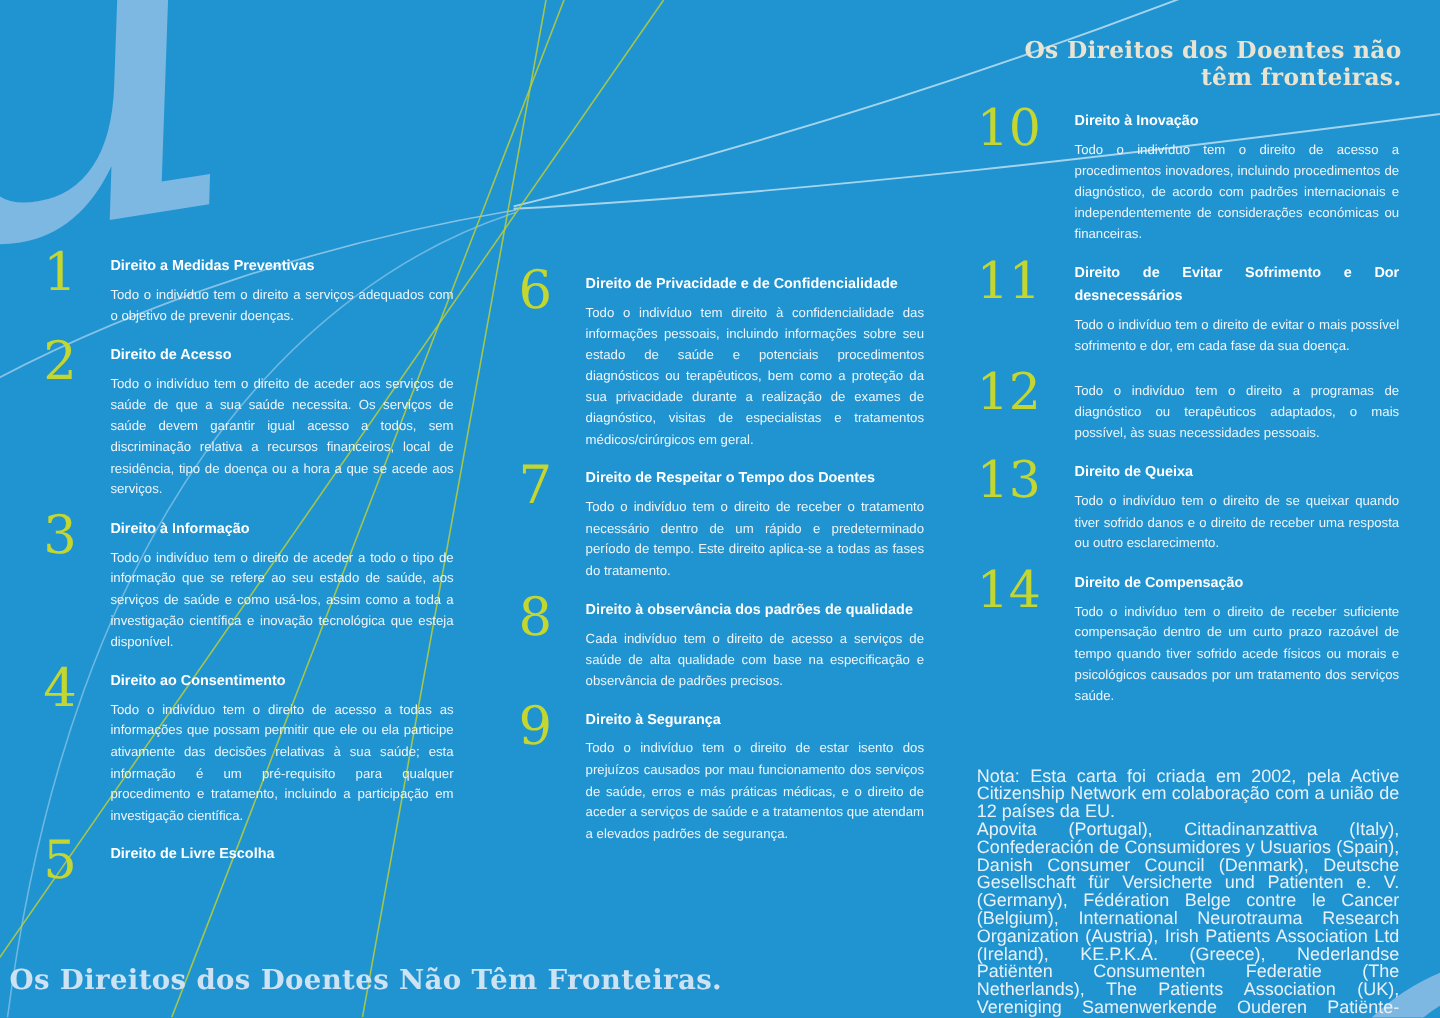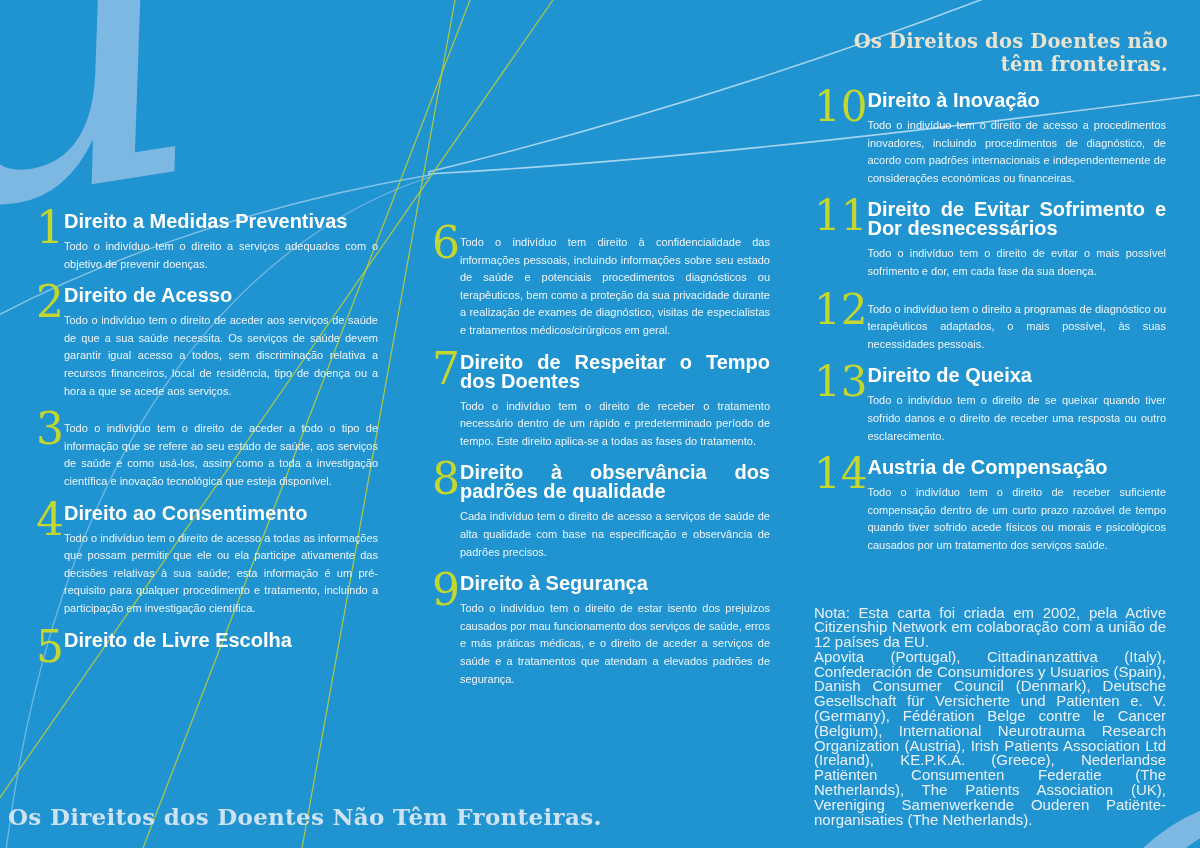--- a/index.html
+++ b/index.html
@@ -19,29 +19,29 @@
   .glyph.br{font-size:500px;right:-150px;bottom:-300px;transform:rotate(-7deg);}
 
   svg.lines{position:absolute;left:0;top:0;pointer-events:none;}
 
   
   .col{position:absolute;display:flex;flex-direction:column;gap:13px;}
   .col1{left:36px;top:212px;width:342px;}
   .col2{left:432px;top:227px;width:338px;}
   .col3{left:814px;top:91px;width:352px;}
 
-  .item{display:flex;}
+  .item{display:flex;gap:28px;}
   .nums{
     flex:0 0 28px;font-family:"DejaVu Serif",serif;color:#c4d630;
     font-size:44px;line-height:36px;margin-top:-2px;
   }
   .col3 .nums{flex:0 0 50px;font-size:42px;}
   .content{flex:1;min-width:0;}
   .ititle{
-    color:#ffffff;font-weight:bold;font-size:20px;line-height:19px;
+    color:#ffffff;font-weight:bold;font-size:12px;line-height:19px;
     text-align:justify;
   }
   .ibody{
     color:#eef5fa;font-size:11px;line-height:17.6px;
     text-align:justify;margin-top:7px;
   }
 
   .note{margin-top:38px;color:#e9f1f8;font-size:15px;line-height:14.8px;text-align:justify;}
   .note p{margin:0;}
 
@@ -87,20 +87,21 @@
     <div class="item">
       <div class="nums">2</div>
       <div class="content">
         <div class="ititle">Direito de Acesso</div>
         <div class="ibody">Todo o indivíduo tem o direito de aceder aos serviços de saúde de que a sua saúde necessita. Os serviços de saúde devem garantir igual acesso a todos, sem discriminação relativa a recursos financeiros, local de residência, tipo de doença ou a hora a que se acede aos serviços.</div>
       </div>
     </div>
     <div class="item">
       <div class="nums">3</div>
       <div class="content">
+        <div class="ititle">Direito à Informação</div>
         <div class="ibody">Todo o indivíduo tem o direito de aceder a todo o tipo de informação que se refere ao seu estado de saúde, aos serviços de saúde e como usá-los, assim como a toda a investigação científica e inovação tecnológica que esteja disponível.</div>
       </div>
     </div>
     <div class="item">
       <div class="nums">4</div>
       <div class="content">
         <div class="ititle">Direito ao Consentimento</div>
         <div class="ibody">Todo o indivíduo tem o direito de acesso a todas as informações que possam permitir que ele ou ela participe ativamente das decisões relativas à sua saúde; esta informação é um pré-requisito para qualquer procedimento e tratamento, incluindo a participação em investigação científica.</div>
       </div>
     </div>
@@ -109,20 +110,21 @@
       <div class="content">
         <div class="ititle">Direito de Livre Escolha</div>
       </div>
     </div>
   </div>
 
   <div class="col col2">
     <div class="item">
       <div class="nums">6</div>
       <div class="content">
+        <div class="ititle">Direito de Privacidade e de Confidencialidade</div>
         <div class="ibody">Todo o indivíduo tem direito à confidencialidade das informações pessoais, incluindo informações sobre seu estado de saúde e potenciais procedimentos diagnósticos ou terapêuticos, bem como a proteção da sua privacidade durante a realização de exames de diagnóstico, visitas de especialistas e tratamentos médicos/cirúrgicos em geral.</div>
       </div>
     </div>
     <div class="item">
       <div class="nums">7</div>
       <div class="content">
         <div class="ititle">Direito de Respeitar o Tempo dos Doentes</div>
         <div class="ibody">Todo o indivíduo tem o direito de receber o tratamento necessário dentro de um rápido e predeterminado período de tempo. Este direito aplica-se a todas as fases do tratamento.</div>
       </div>
     </div>
@@ -166,21 +168,21 @@
     <div class="item">
       <div class="nums">13</div>
       <div class="content">
         <div class="ititle">Direito de Queixa</div>
         <div class="ibody">Todo o indivíduo tem o direito de se queixar quando tiver sofrido danos e o direito de receber uma resposta ou outro esclarecimento.</div>
       </div>
     </div>
     <div class="item">
       <div class="nums">14</div>
       <div class="content">
-        <div class="ititle">Austria de Compensação</div>
+        <div class="ititle">Direito de Compensação</div>
         <div class="ibody">Todo o indivíduo tem o direito de receber suficiente compensação dentro de um curto prazo razoável de tempo quando tiver sofrido acede físicos ou morais e psicológicos causados por um tratamento dos serviços saúde.</div>
       </div>
     </div>
     <div class="note">
       <p>Nota: Esta carta foi criada em 2002, pela Active Citizenship Network em colaboração com a união de 12 países da EU.</p>
       <p>Apovita (Portugal), Cittadinanzattiva (Italy), Confederación de Consumidores y Usuarios (Spain), Danish Consumer Council (Denmark), Deutsche Gesellschaft für Versicherte und Patienten e. V. (Germany), Fédération Belge contre le Cancer (Belgium), International Neurotrauma Research Organization (Austria), Irish Patients Association Ltd (Ireland), KE.P.K.A. (Greece), Nederlandse Patiënten Consumenten Federatie (The Netherlands), The Patients Association (UK), Vereniging Samenwerkende Ouderen Patiënte-norganisaties (The Netherlands).</p>
     </div>
   </div>
 
   <div class="footer-left">Os Direitos dos Doentes Não Têm Fronteiras.</div>

